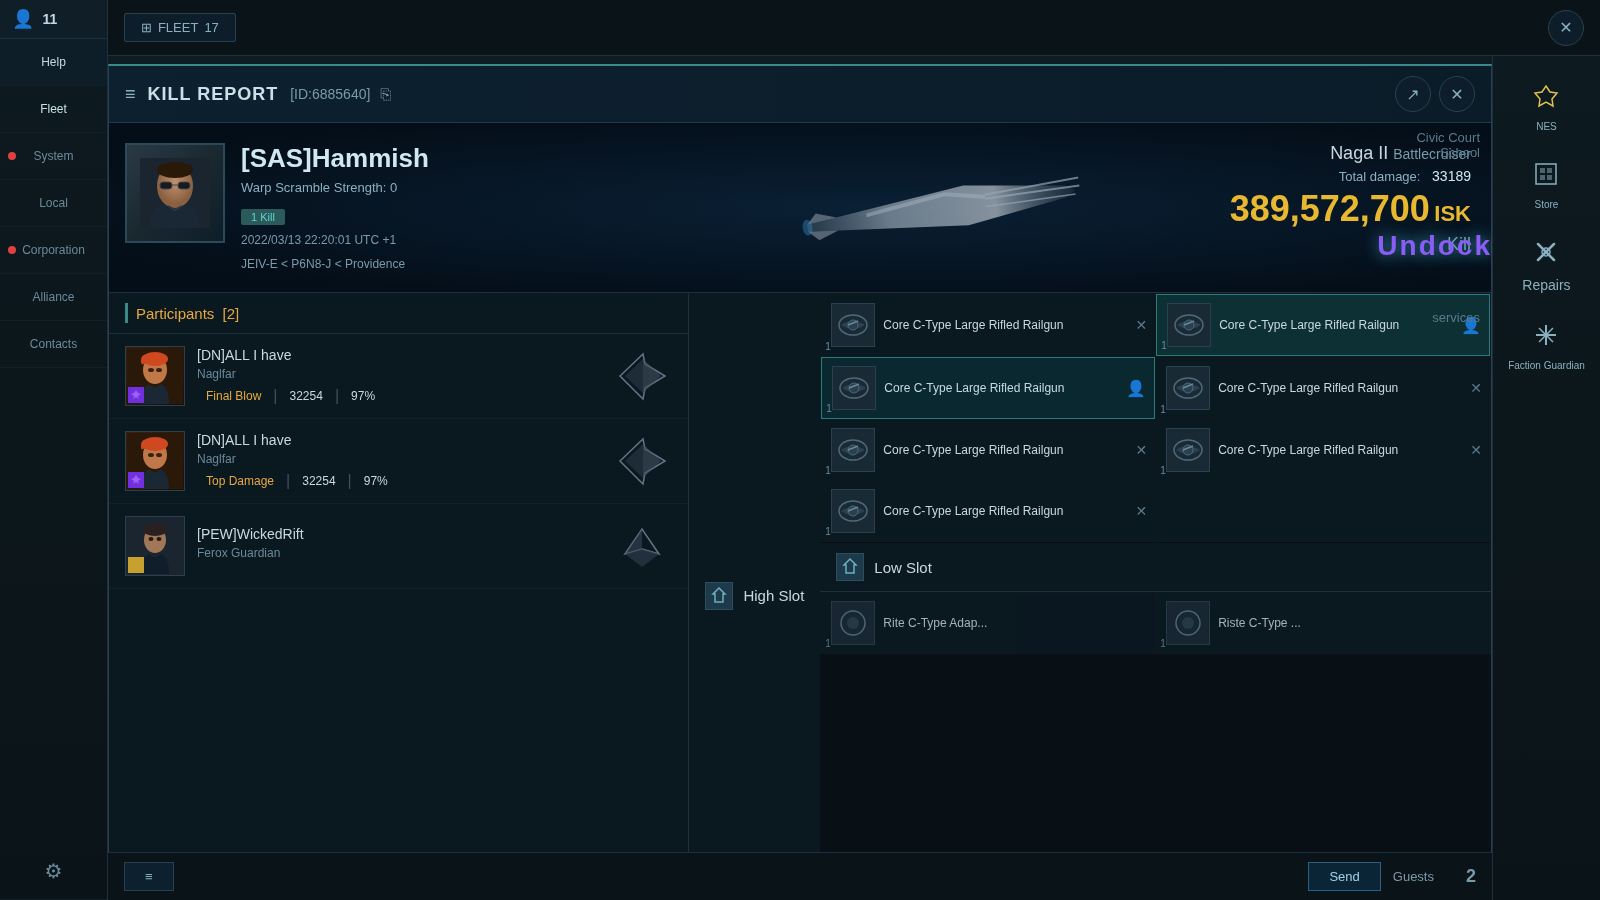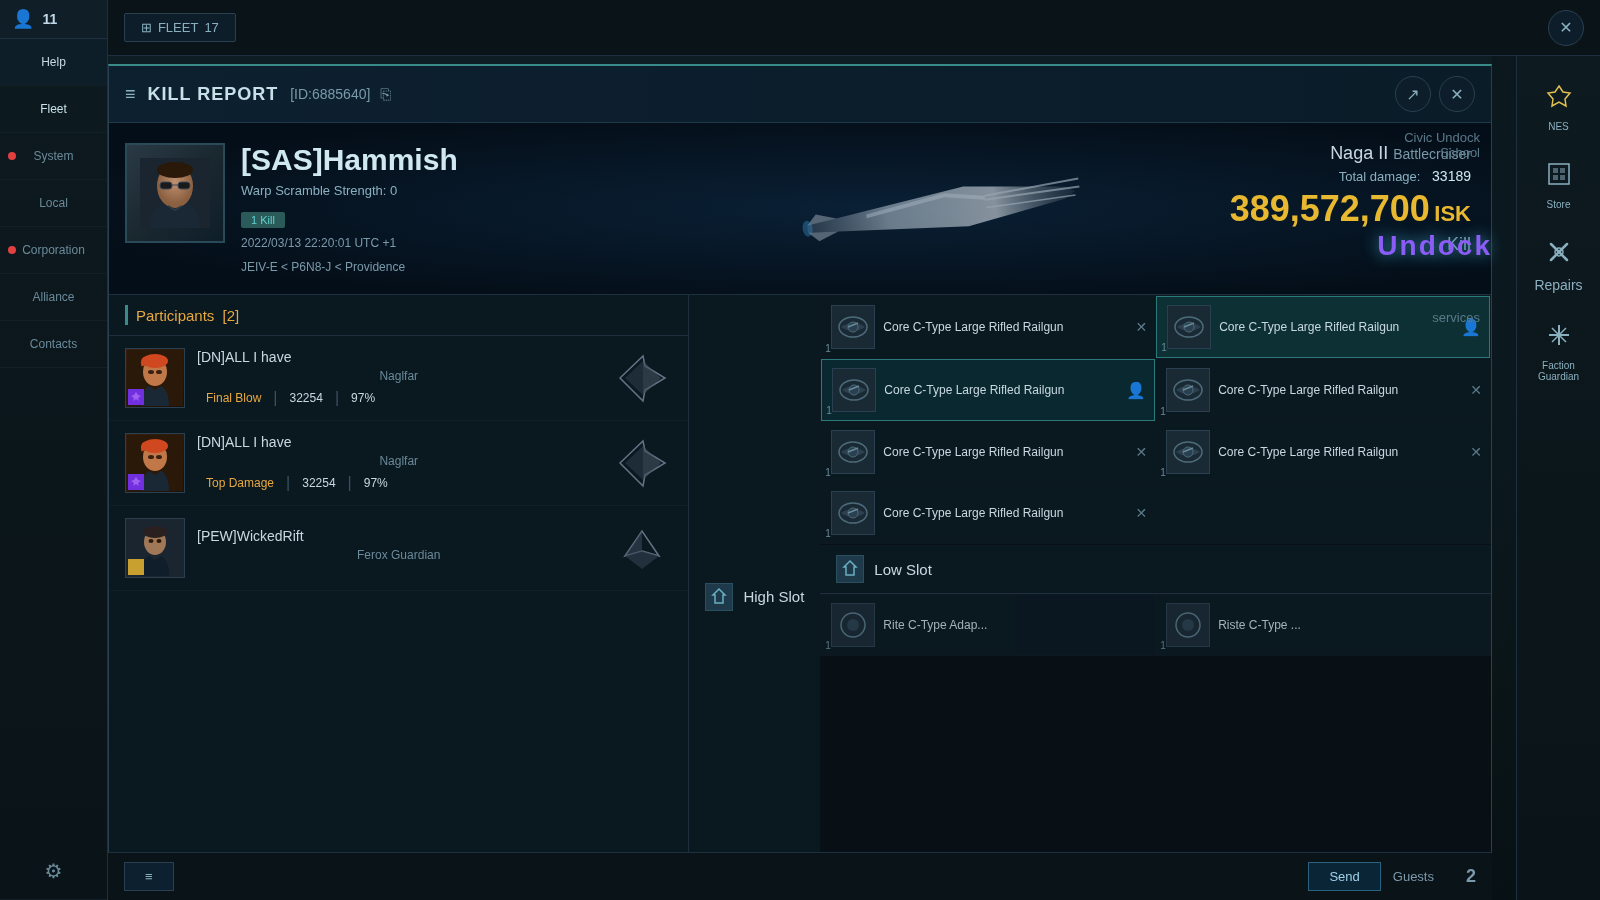--- a/index.html
+++ b/index.html
@@ -100,21 +100,21 @@
       font-size: 13px;
       cursor: pointer;
       border-radius: 2px;
     }
 
     
     .right-sidebar {
       position: absolute;
       right: 0;
       top: 56px;
-      width: 84px;
+      width: 108px;
       height: 844px;
       background: linear-gradient(180deg, #0d1a1f 0%, #0a1318 100%);
       border-left: 1px solid #1e3040;
       display: flex;
       flex-direction: column;
       align-items: center;
       padding-top: 16px;
       z-index: 5;
       gap: 8px;
     }
@@ -257,21 +257,21 @@
 
     .hero-info {
       padding: 20px 0;
       position: relative;
       z-index: 2;
       flex: 1;
     }
 
     .hero-name {
       color: #d0e8f0;
-      font-size: 30px;
+      font-size: 26px;
       font-weight: bold;
       margin-bottom: 6px;
     }
 
     .hero-warp {
       color: #8ab0c0;
       font-size: 13px;
       margin-bottom: 12px;
     }
 
@@ -441,21 +441,20 @@
     .participant-name {
       color: #c8d8e0;
       font-size: 14px;
       margin-bottom: 4px;
     }
 
     .participant-ship {
       color: #6a8a9a;
       font-size: 12px;
       margin-bottom: 6px;
-      text-align: center;
     }
 
     .participant-stats {
       display: flex;
       gap: 12px;
       align-items: center;
       margin-left: 9px;
     }
 
     .stat-label {
@@ -780,21 +779,21 @@
         <line x1="4" y1="14" x2="24" y2="14" stroke="#8ab0c0" stroke-width="2"></line>
         <line x1="7" y1="7" x2="21" y2="21" stroke="#8ab0c0" stroke-width="1.5"></line>
         <line x1="21" y1="7" x2="7" y2="21" stroke="#8ab0c0" stroke-width="1.5"></line>
       </svg>
     </div>
     <span style="font-size:10px; color:#8ab0c0; text-align:center;">Faction Guardian</span>
   </div>
 </div>
 
 <div class="civic-text">
-  <div>Civic Undock</div>
+  <div>Civic Court</div>
   <div>School</div>
 </div>
 <div class="undock-btn">Undock</div>
 <div class="services-text">services</div>
 
 <div class="main-area">
 
   <div class="modal">
 
     <div class="modal-header">

